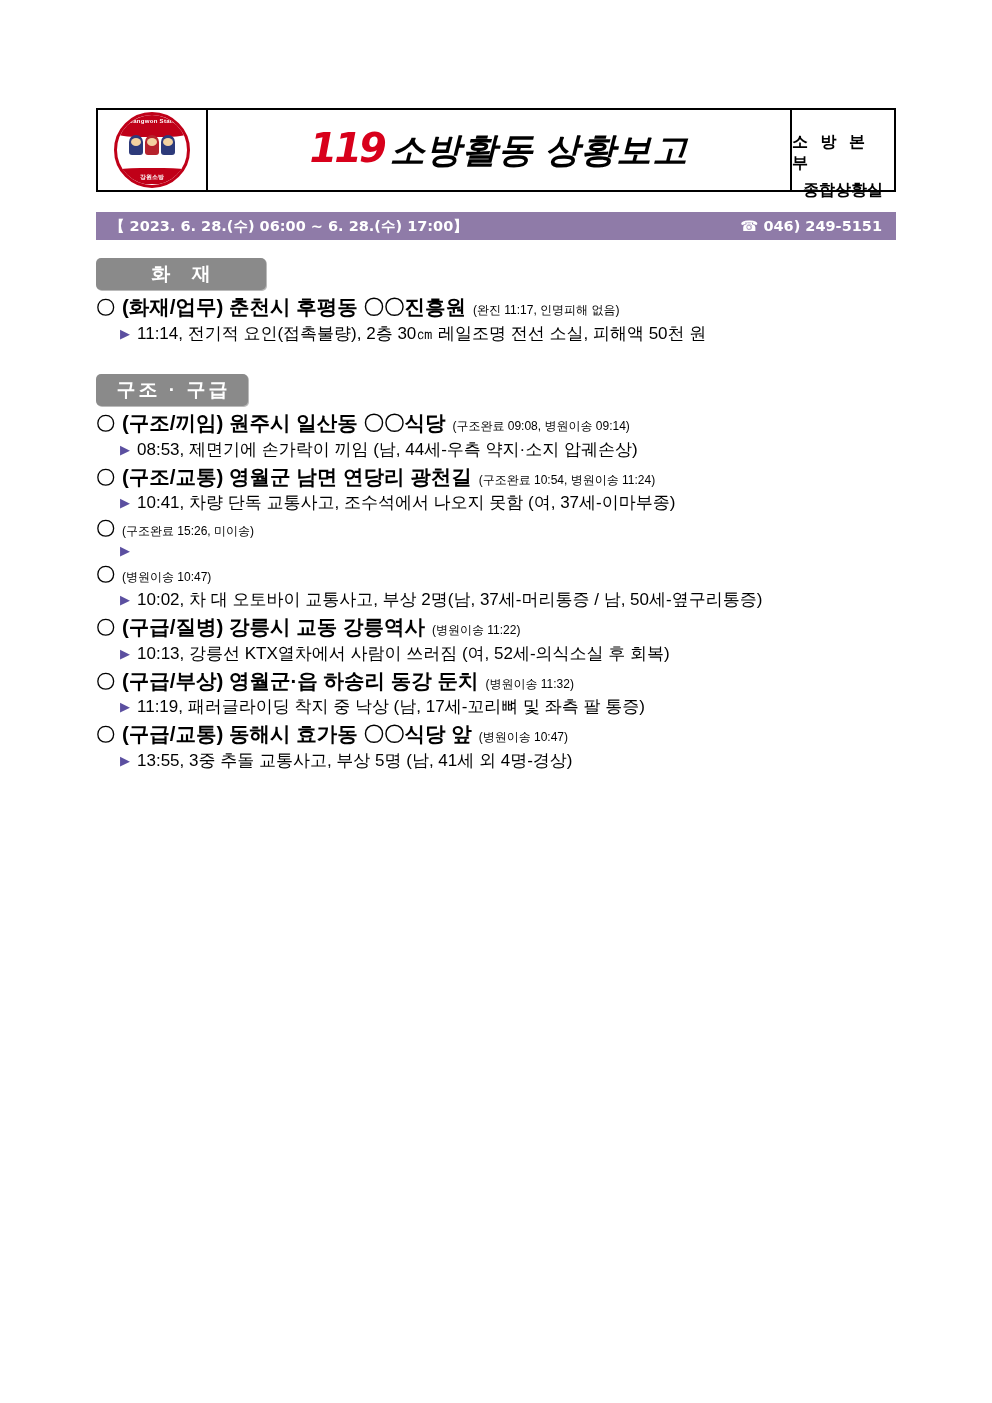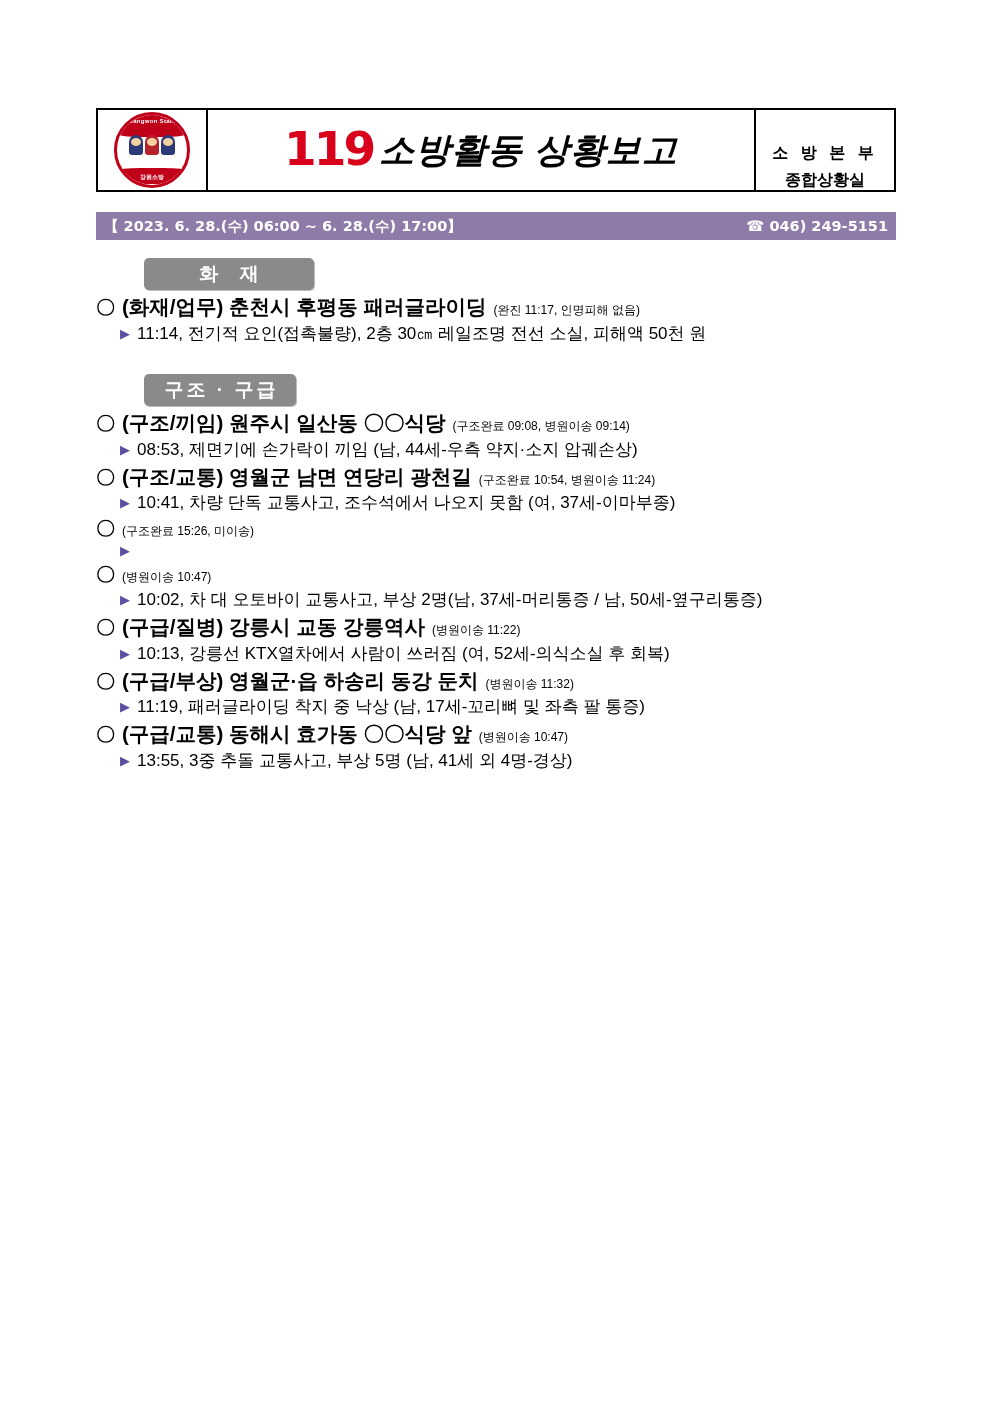--- a/index.html
+++ b/index.html
@@ -116,38 +116,39 @@
   .header-title {
     flex: 1;
     display: flex;
     align-items: center;
     justify-content: center;
     gap: 6px;
     border-right: 2px solid #000;
     box-sizing: border-box;
   }
   .logo-119 {
-    font-size: 47px;
-    font-weight: bold;
+    font-size: 40px;
+    font-weight: bold;
+    font-style: italic;
     color: #d8001b;
     letter-spacing: -3px;
     font-family: "DejaVu Sans", sans-serif;
     line-height: 1;
     position: relative;
     top: -2px;
   }
   .title-text {
     font-size: 35px;
     font-weight: bold;
     letter-spacing: 1px;
     font-family: "Liberation Sans", sans-serif;
     font-style: italic;
   }
   .header-right {
-    width: 138px;
+    width: 102px;
     display: flex;
     flex-direction: column;
     align-items: center;
     justify-content: center;
     gap: 6px;
     font-size: 16px;
     font-weight: bold;
     box-sizing: border-box;
     margin-top: 33px;
   }
@@ -158,21 +159,21 @@
   .band {
     position: absolute;
     left: 96px;
     top: 212px;
     width: 800px;
     height: 28px;
     background: #8f7ba8;
     display: flex;
     align-items: center;
     justify-content: space-between;
-    padding: 0 8px;
+    padding: 0 14px;
     box-sizing: border-box;
     color: #ffffff;
     font-size: 14.5px;
     font-weight: bold;
     font-family: "DejaVu Sans", sans-serif;
   }
   .band .period { letter-spacing: 0px; }
   .band .phone { letter-spacing: 0px; }
 
   
@@ -180,21 +181,20 @@
     display: inline-flex;
     align-items: center;
     justify-content: center;
     background: #8a8a8a;
     color: #ffffff;
     font-weight: bold;
     font-size: 19px;
     border-radius: 5px;
     padding: 3px 0;
     box-shadow: 1px 1px 0 #bbb;
-    margin-left: 48px;
   }
   .tag-fire {
     position: absolute;
     left: 96px;
     top: 258px;
     width: 170px;
     letter-spacing: 8px;
     text-indent: 8px;
   }
   .tag-rescue {
@@ -282,21 +282,21 @@
     <span class="phone">☎ 046) 249-5151</span>
   </div>
 
   <div class="section-tag tag-fire">화 재</div>
   <div class="section-tag tag-rescue">구조 · 구급</div>
 
   <div class="entries" style="top:292px;">
     <div>
       <div class="entry-main">
         <span class="bullet-o">〇</span>
-        <span class="head">(화재/업무) 춘천시 후평동 패러글라이딩</span>
+        <span class="head">(화재/업무) 춘천시 후평동 〇〇진흥원</span>
         <span class="paren">(완진 11:17, 인명피해 없음)</span>
       </div>
       <div class="entry-sub">
         <span class="tri">▶</span>
         <span>11:14, 전기적 요인(접촉불량), 2층 30㎝ 레일조명 전선 소실, 피해액 50천 원</span>
       </div>
     </div>
   </div>
 
   <div class="entries" style="top:408px;">

